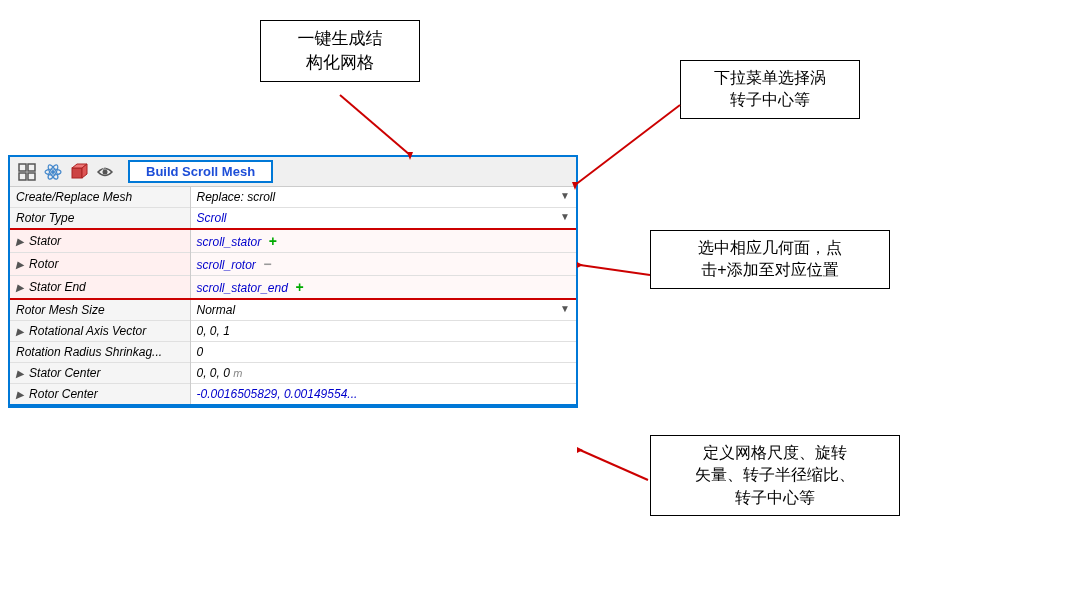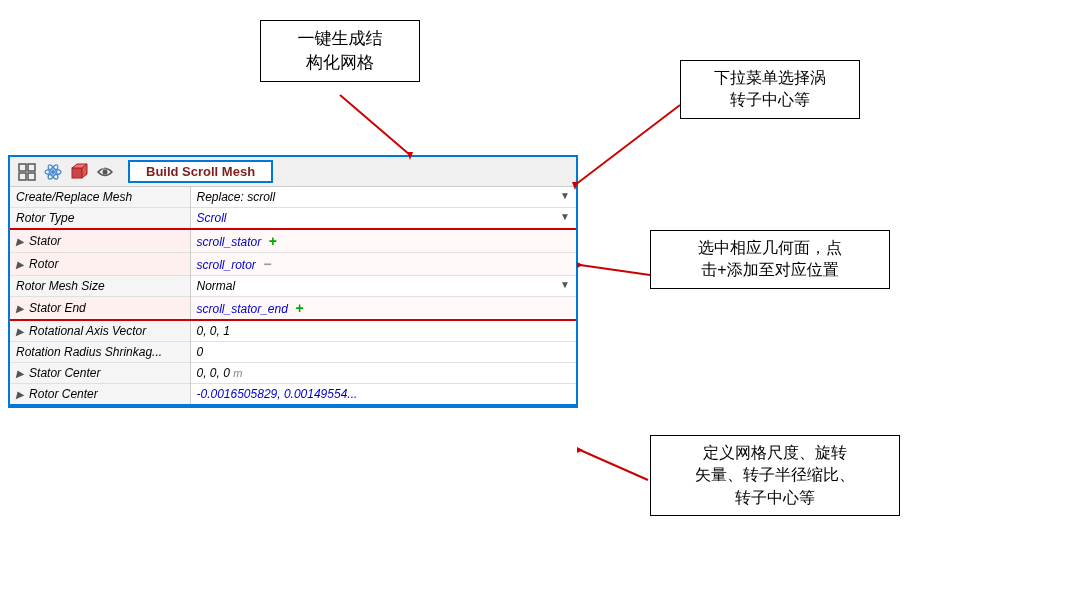--- a/index.html
+++ b/index.html
@@ -46,21 +46,21 @@
       display: flex;
       align-items: center;
       justify-content: center;
       cursor: pointer;
     }
 
     .build-scroll-btn {
       margin-left: 8px;
       background: #ffffff;
       border: 2px solid #0078d7;
-      color: #7f1d1d;
+      color: #1d4ed8;
       font-size: 13px;
       font-weight: bold;
       padding: 2px 16px;
       cursor: pointer;
     }
 
     
     .prop-table {
       width: 100%;
       border-collapse: collapse;
@@ -202,28 +202,28 @@
       </tr>
 
       <tr style="border-top: 2px solid #cc0000;">
         <td class="prop-name" style="background:#fff0f0;"><span class="expand-arrow">▶</span> Stator</td>
         <td class="prop-value blue-text" style="background:#fff8f8;">scroll_stator <span class="plus-btn">+</span></td>
       </tr>
       <tr>
         <td class="prop-name" style="background:#fff0f0;"><span class="expand-arrow">▶</span> Rotor</td>
         <td class="prop-value blue-text" style="background:#fff8f8;">scroll_rotor <span class="minus-btn">−</span></td>
       </tr>
-      <tr>
-        <td class="prop-name">Rotor Mesh Size</td>
-        <td class="prop-value">Normal <span class="dropdown-arrow">▼</span></td>
-      </tr>
-
       <tr style="border-bottom: 2px solid #cc0000;">
         <td class="prop-name" style="background:#fff0f0;"><span class="expand-arrow">▶</span> Stator End</td>
         <td class="prop-value blue-text" style="background:#fff8f8;">scroll_stator_end <span class="plus-btn">+</span></td>
+      </tr>
+
+      <tr>
+        <td class="prop-name">Rotor Mesh Size</td>
+        <td class="prop-value">Normal <span class="dropdown-arrow">▼</span></td>
       </tr>
       <tr>
         <td class="prop-name"><span class="expand-arrow">▶</span> Rotational Axis Vector</td>
         <td class="prop-value">0, 0, 1</td>
       </tr>
       <tr>
         <td class="prop-name">Rotation Radius Shrinkag...</td>
         <td class="prop-value">0</td>
       </tr>
       <tr>

